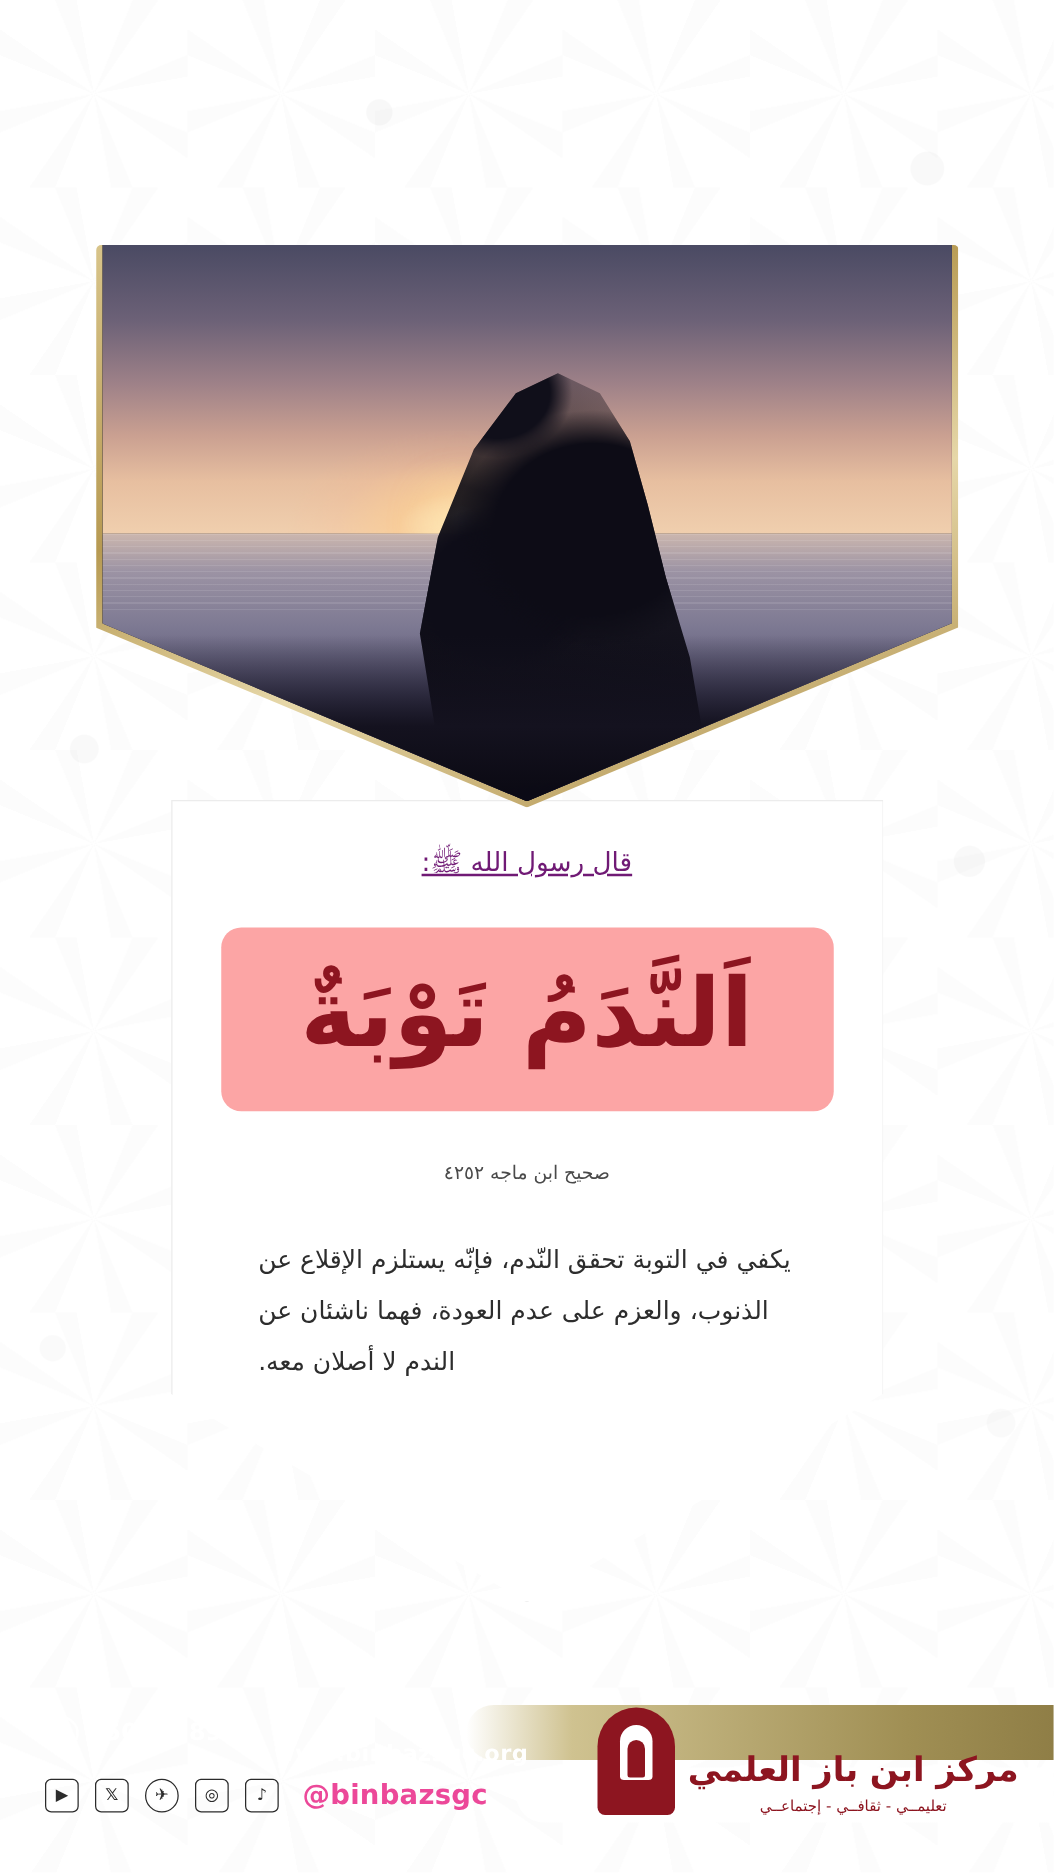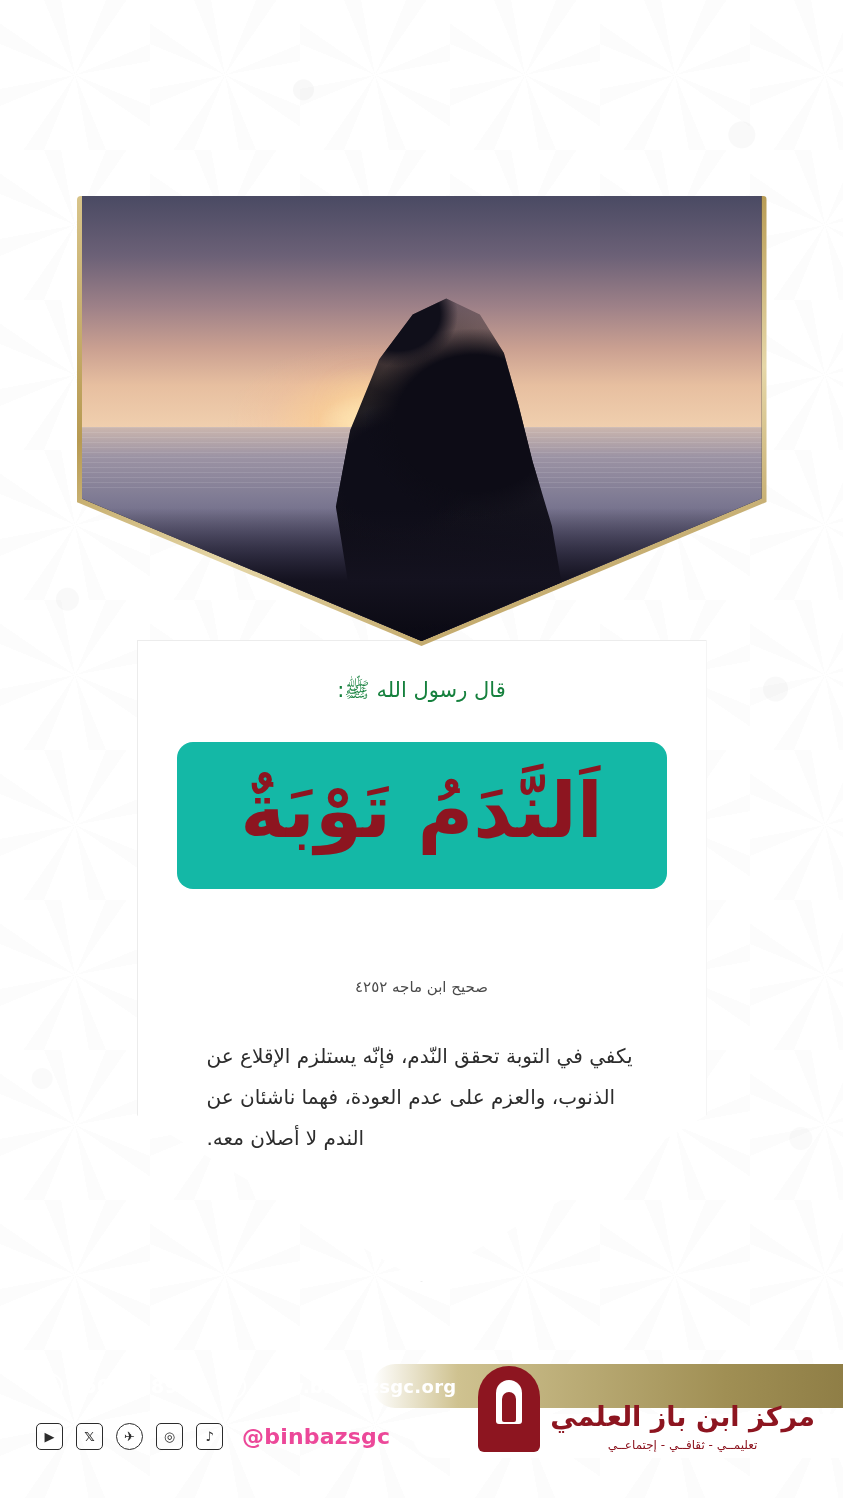--- a/index.html
+++ b/index.html
@@ -142,46 +142,47 @@
     transform: translateX(-50%);
     top: 655px;
     width: 600px;
     text-align: center;
     z-index: 3;
   }
 
   .intro {
     font-family: "DejaVu Sans", "Liberation Sans", sans-serif;
     font-size: 21px;
-    color: #15803d;
+    color: #701a75;
     letter-spacing: 0.5px;
     margin-top: 22px;
     margin-bottom: 4px;
     direction: rtl;
+    text-decoration: underline;
   }
 
   .hadith-band {
     margin: 34px auto 0;
     width: 470px;
-    background: #14b8a6;
+    background: #fca5a5;
     border-radius: 16px;
     padding: 18px 10px 26px;
   }
   .hadith {
     font-family: "DejaVu Sans", "Liberation Sans", sans-serif;
     font-size: 76px;
     font-weight: bold;
     color: #8d1520;
     direction: rtl;
     line-height: 1.35;
     white-space: nowrap;
   }
 
   .source {
-    margin-top: 89px;
+    margin-top: 40px;
     font-size: 15px;
     color: #4a4a4a;
     direction: rtl;
   }
 
   .explanation {
     margin: 40px auto 0;
     width: 430px;
     font-size: 20px;
     line-height: 2.05;
@@ -233,21 +234,21 @@
   }
   .contact-row .item {
     display: flex;
     align-items: center;
     gap: 7px;
     color: #ffffff;
     font-size: 19px;
     font-weight: bold;
     letter-spacing: 0.3px;
   }
-  .contact-row .item.url { font-size: 18px; }
+  .contact-row .item.url { font-size: 18px; flex-direction: column; }
 
   .circ-icon {
     width: 23px; height: 23px;
     border: 2px solid #ffffff;
     border-radius: 50%;
     display: inline-flex;
     align-items: center;
     justify-content: center;
     color: #ffffff;
     font-size: 13px;

